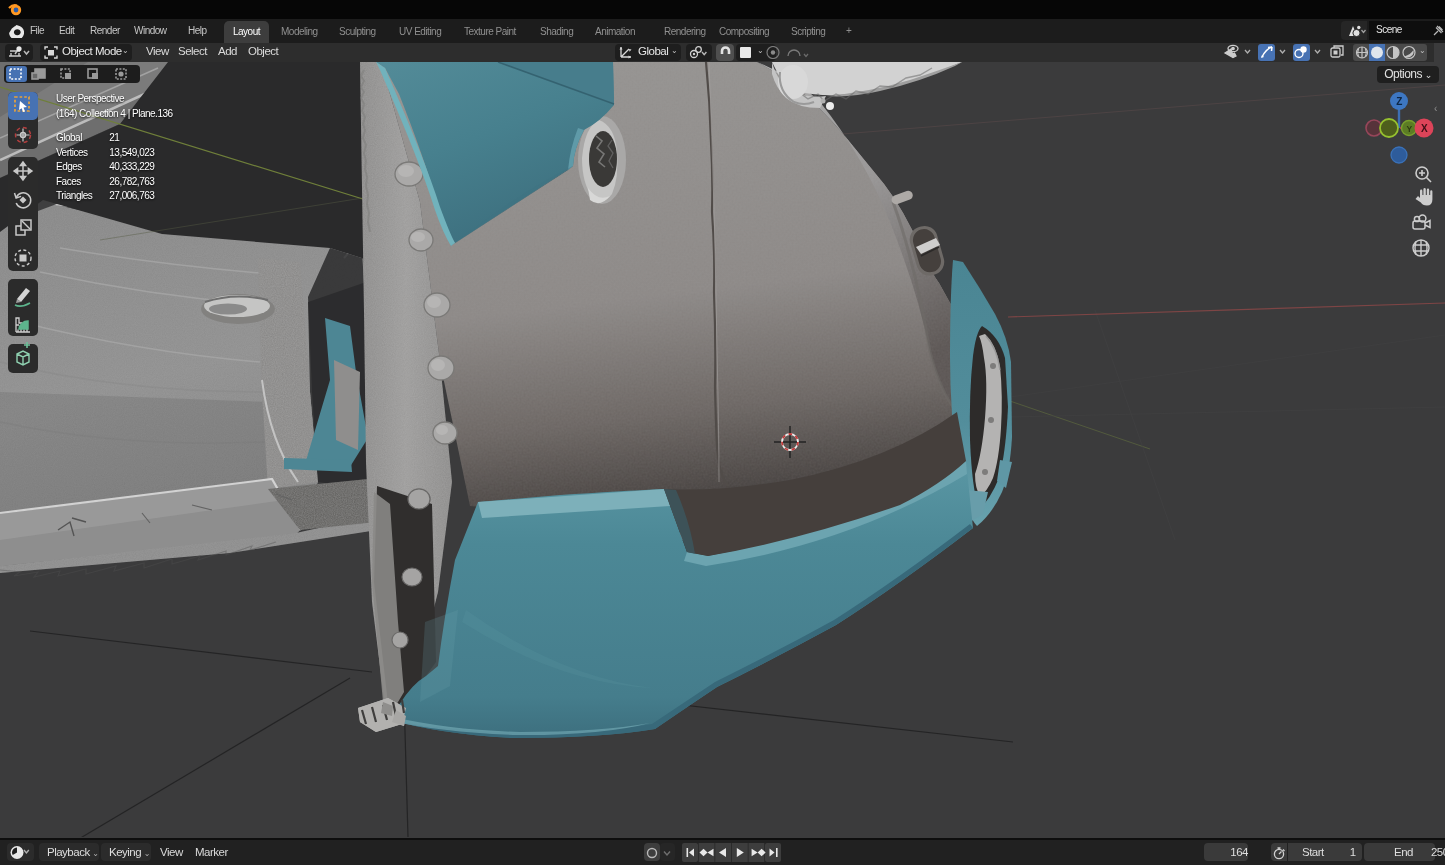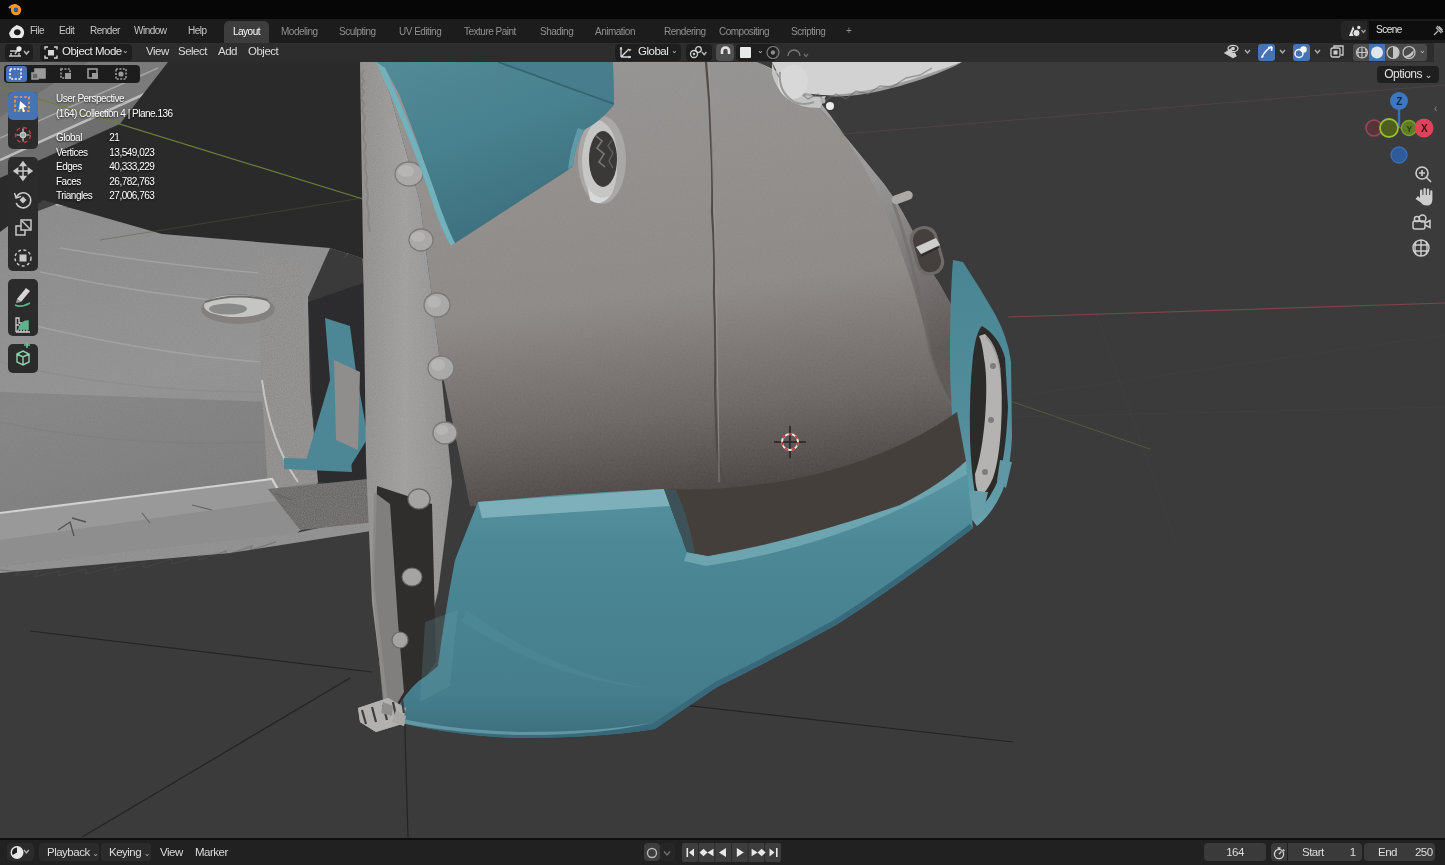--- a/index.html
+++ b/index.html
@@ -534,22 +534,22 @@
         </g>
       <g fill="#e8e8e8">
         <path d="M4.5,5 v9 l1.6,0 v-9 Z M12,5.5 l-5,4 l5,4 Z"></path>
         <path d="M19,9.5 l4,-3.8 l4,3.8 l-4,3.8 Z M33,5.7 l-6,3.8 l6,3.8 Z" transform="translate(-1.5,0)"></path>
         <path d="M45,5 l-7,4.5 l7,4.5 Z" transform="translate(-1,0)"></path>
         <path d="M54.8,5 l7,4.5 l-7,4.5 Z"></path>
         <path d="M69,5.7 l6,3.8 l-6,3.8 Z M83,9.5 l-4,-3.8 l-4,3.8 l4,3.8 Z" transform="translate(0.6,0)"></path>
         <path d="M87.5,5.5 l5,4 l-5,4 Z M94,5 h1.6 v9 H94 Z"></path>
       </g>
     </svg>
-    <div class="tbtn" style="left:1204px;width:62px;text-align:center;background:#3a3a3a">164</div>
+    <div class="tbtn" style="left:1204px;width:44px;text-align:right;background:#3a3a3a">164</div>
     <div class="tbtn" style="left:1271px;width:16px;background:#3a3a3a;border-radius:4px 0 0 4px"></div>
     <svg class="abs" style="left:1273px;top:7px" width="13" height="13" viewBox="0 0 13 13">
       <circle cx="6" cy="7" r="4.6" fill="none" stroke="#d0d0d0" stroke-width="1.3"></circle>
       <path d="M6,7 L8.5,4.5 M4.5,1 h3 M6,1 v2 M10,2.5 l1.5,1.5" stroke="#d0d0d0" stroke-width="1.3" fill="none"></path>
     </svg>
     <div class="tbtn" style="left:1288px;width:74px;background:#3a3a3a;border-radius:0 4px 4px 0"><span style="margin-left:14px">Start</span><span style="margin-left:26px">1</span></div>
-    <div class="tbtn" style="left:1364px;width:71px;background:#3a3a3a"><span style="margin-left:14px">End</span><span style="margin-left:18px">250</span></div>
+    <div class="tbtn" style="left:1364px;width:71px;background:#3a3a3a"><span style="margin-left:30px">End</span><span style="margin-left:18px">250</span></div>
   </div>
 </div>
 
 </body></html>

